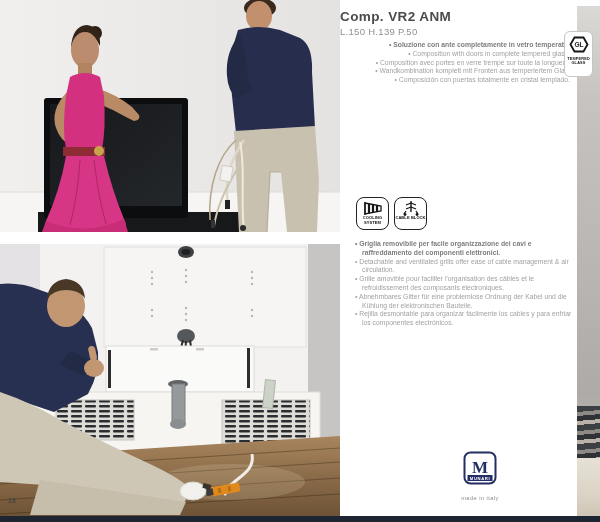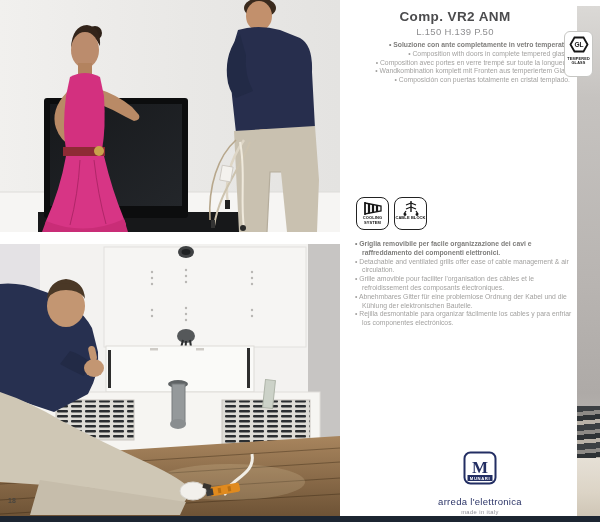--- a/index.html
+++ b/index.html
@@ -18,21 +18,21 @@
     background:repeating-linear-gradient(175deg,#3c4043 0 6px,#8d8a86 6px 10px,#2e3235 10px 15px,#b9b2a8 15px 19px);}
   #edge-strip .floor{position:absolute;left:0;top:452px;width:23px;height:58px;
     background:linear-gradient(180deg,#e6e0d6 0%,#dcd4c6 60%,#cfc6b6 100%);}
 
   
   #footer-bar{left:0;top:516px;width:600px;height:6px;background:#1c2531;}
 
   #page-num{left:8px;top:497px;font-size:7px;font-weight:bold;color:#4a463f;z-index:9;}
 
   
-  #header-block{left:340px;top:9px;width:230px;text-align:center;}
+  #header-block{left:340px;top:9px;width:230px;text-align:left;}
   #product-title{font-size:13.5px;font-weight:bold;color:#4b4b4d;letter-spacing:.4px;}
   #product-dims{font-size:9.5px;color:#8f8f91;margin-top:2px;letter-spacing:.3px;}
 
   .bullets{font-size:6.8px;line-height:8.8px;color:#a3a2a0;}
   #glass-bullets{left:340px;top:41px;width:230px;text-align:right;}
   #glass-bullets .b0{font-weight:bold;color:#7e7d7b;}
   #grill-bullets{left:355px;top:240px;width:222px;text-align:left;}
   #grill-bullets div{padding-left:7px;text-indent:-7px;}
   #grill-bullets .b0{font-weight:bold;color:#7e7d7b;}
 
@@ -267,20 +267,19 @@
     <div>• Rejilla desmontable para organizar fácilmente los cables y para enfriar los componentes electrónicos.</div>
   </div>
 
   <div class="abs" id="brand">
     <svg width="34" height="38" viewBox="0 0 34 38">
       <rect x="1.5" y="1.5" width="31" height="31" rx="6" fill="#ffffff" stroke="#232e63" stroke-width="2"></rect>
       <text x="17" y="21.5" text-anchor="middle" font-size="17" font-weight="bold" fill="#232e63" font-family="Liberation Serif, serif">M</text>
       <rect x="4.5" y="24" width="25" height="6" fill="#232e63"></rect>
       <text x="17" y="28.6" text-anchor="middle" font-size="4.2" font-weight="bold" fill="#ffffff" letter-spacing="0.6" font-family="Liberation Sans, sans-serif">MUNARI</text>
     </svg>
-    <div class="tagline">arreda l'elettronica</div>
     <div class="made">made in italy</div>
   </div>
 
   <div class="abs" id="footer-bar"></div>
   <div class="abs" id="page-num">18</div>
 
 </div>
 
 </body></html>

